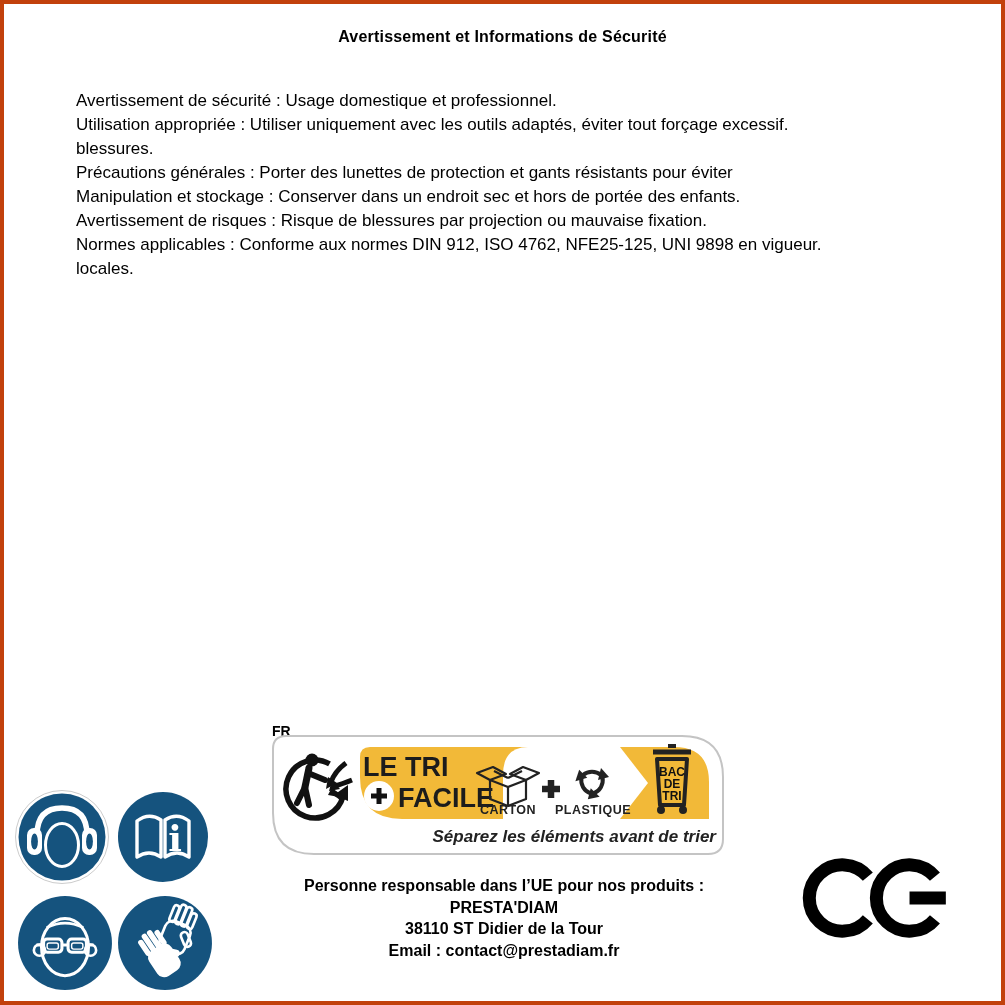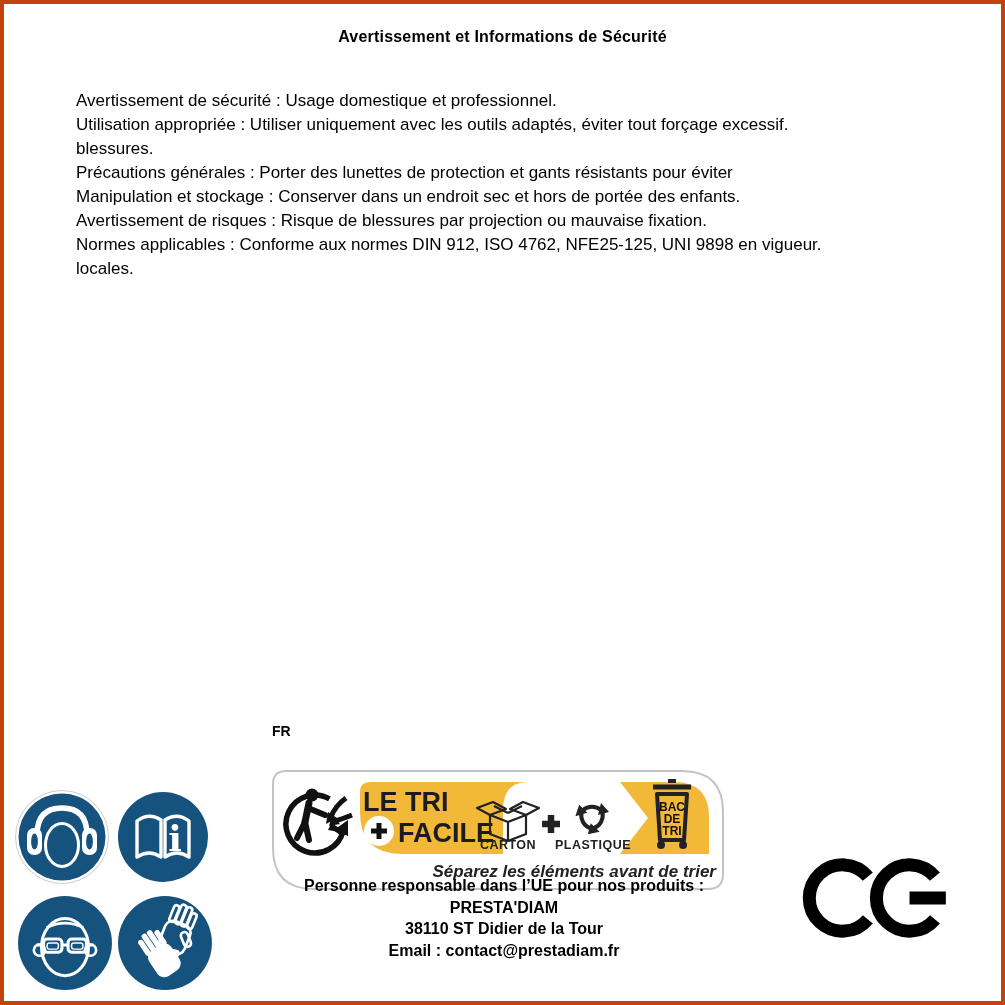--- a/index.html
+++ b/index.html
@@ -14,21 +14,21 @@
   }
   .safety-block{
     position:absolute; top:85px; left:72px; width:900px;
     font-size:17px; line-height:24px;
   }
   .safety-line{white-space:nowrap;}
   .fr-label{
     position:absolute; left:268px; top:711px;
     font-size:14px; font-weight:bold;margin-top:8px;
   }
-  .tri-box{position:absolute; left:266px; top:764px;}
+  .tri-box{position:absolute; left:266px; top:729px;}
   .picto-grid{position:absolute; left:10px; top:785px; width:200px; height:210px;}
   .picto{position:absolute;}
   .p1{left:0; top:0;}
   .p2{left:101px; top:0;}
   .p3{left:2px; top:105px;}
   .p4{left:102px; top:105px;}
   .responsible-block{
     position:absolute; left:150px; top:871px; width:700px;
     text-align:center; font-weight:bold; font-size:16px; line-height:21.5px;
   }

